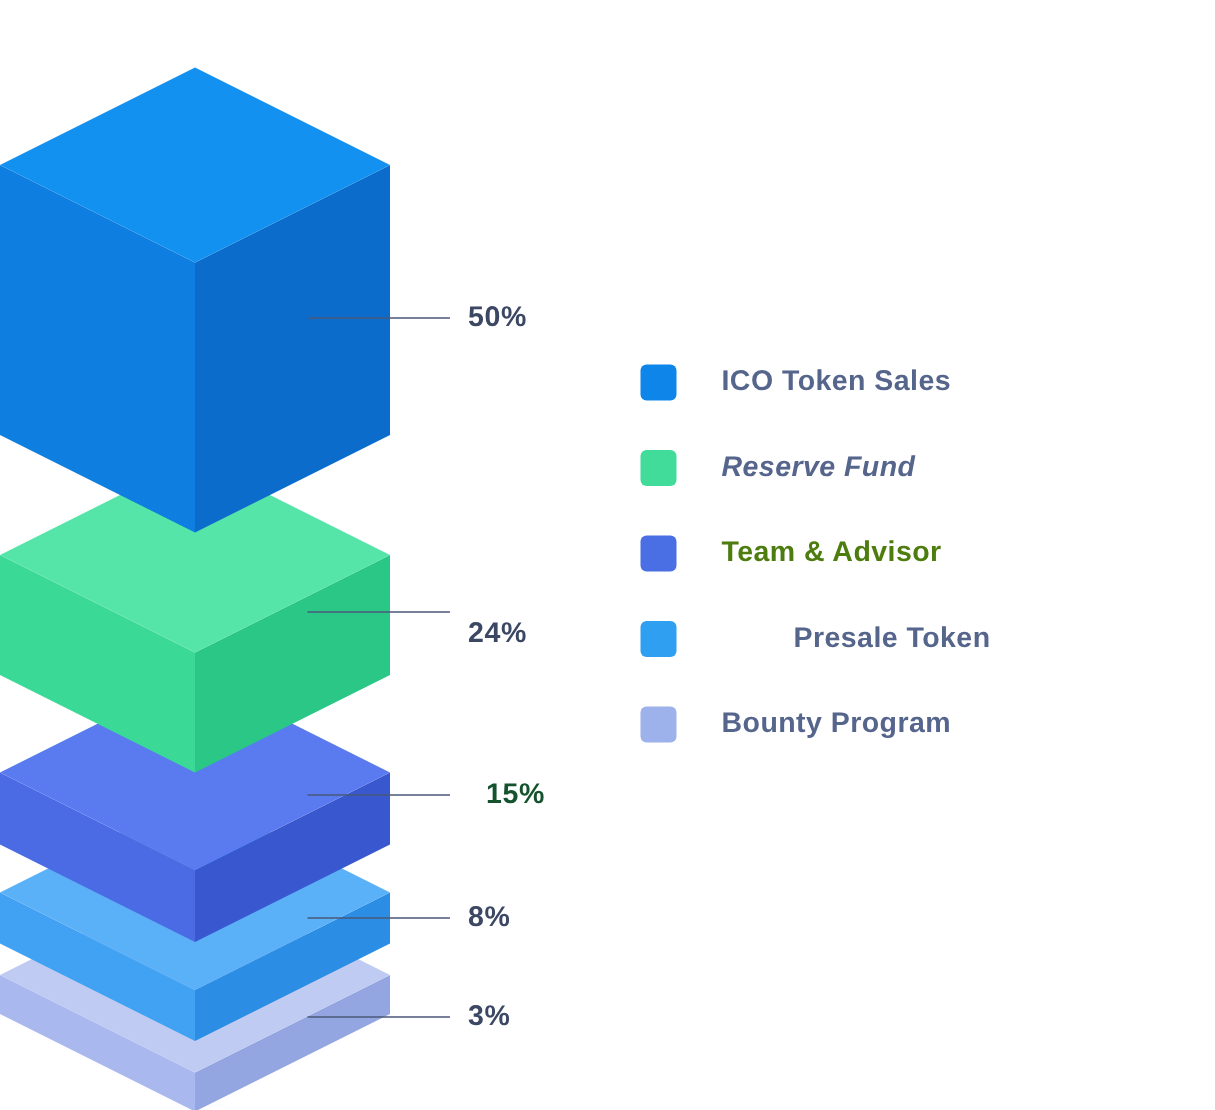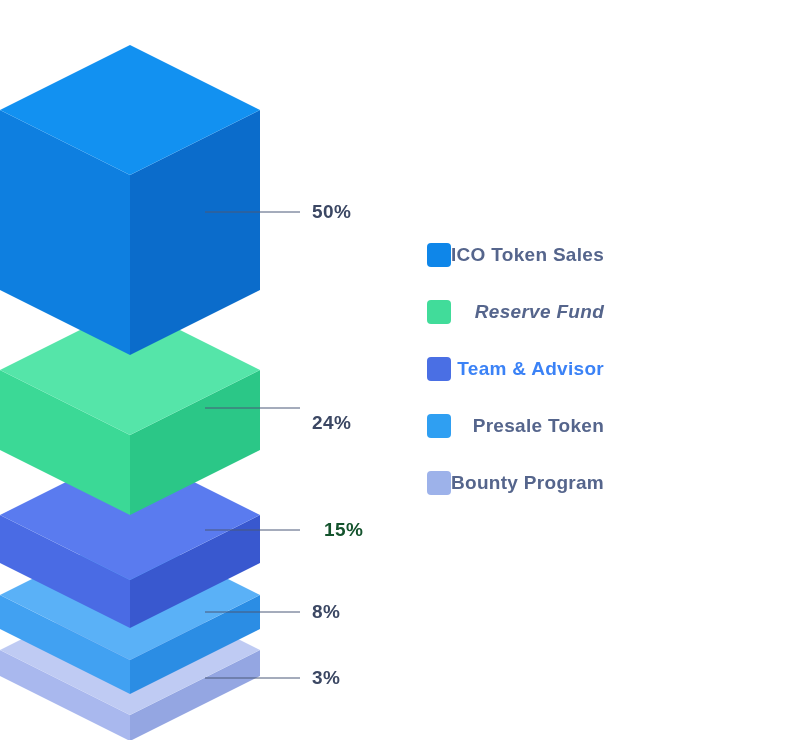--- a/index.html
+++ b/index.html
@@ -36,22 +36,22 @@
     position: absolute;
     left: 427px;
     top: 243px;
     display: flex;
     flex-direction: column;
     gap: 33px;
   }
   .legend-item {
     display: flex;
     align-items: center;
+    gap: 30px;
     height: 24px;
-    justify-content: space-between;
   }
   .swatch {
     width: 24px;
     height: 24px;
     border-radius: 4px;
     flex: 0 0 auto;
   }
   .legend-label {
     font-size: 19px;
     font-weight: 600;
@@ -98,25 +98,25 @@
     <div class="legend-item">
       <span class="swatch" style="background: rgb(14, 134, 233);"></span>
       <span class="legend-label" style="color: rgb(85, 101, 140);">ICO Token Sales</span>
     </div>
     <div class="legend-item">
       <span class="swatch" style="background: rgb(65, 220, 154);"></span>
       <span class="legend-label" style="color: rgb(85, 101, 140); font-style: italic;">Reserve Fund</span>
     </div>
     <div class="legend-item">
       <span class="swatch" style="background: rgb(74, 111, 228);"></span>
-      <span class="legend-label" style="color: #3b82f6;">Team &amp; Advisor</span>
+      <span class="legend-label" style="color: #4d7c0f;">Team &amp; Advisor</span>
     </div>
     <div class="legend-item">
       <span class="swatch" style="background: rgb(47, 159, 242);"></span>
-      <span class="legend-label" style="color: rgb(85, 101, 140);">Presale Token</span>
+      <span class="legend-label" style="color: rgb(85, 101, 140); margin-left: 48px;">Presale Token</span>
     </div>
     <div class="legend-item">
       <span class="swatch" style="background: rgb(157, 178, 234);"></span>
       <span class="legend-label" style="color: rgb(85, 101, 140);">Bounty Program</span>
     </div>
   </div>
 
 </div>
 
 </body></html>

